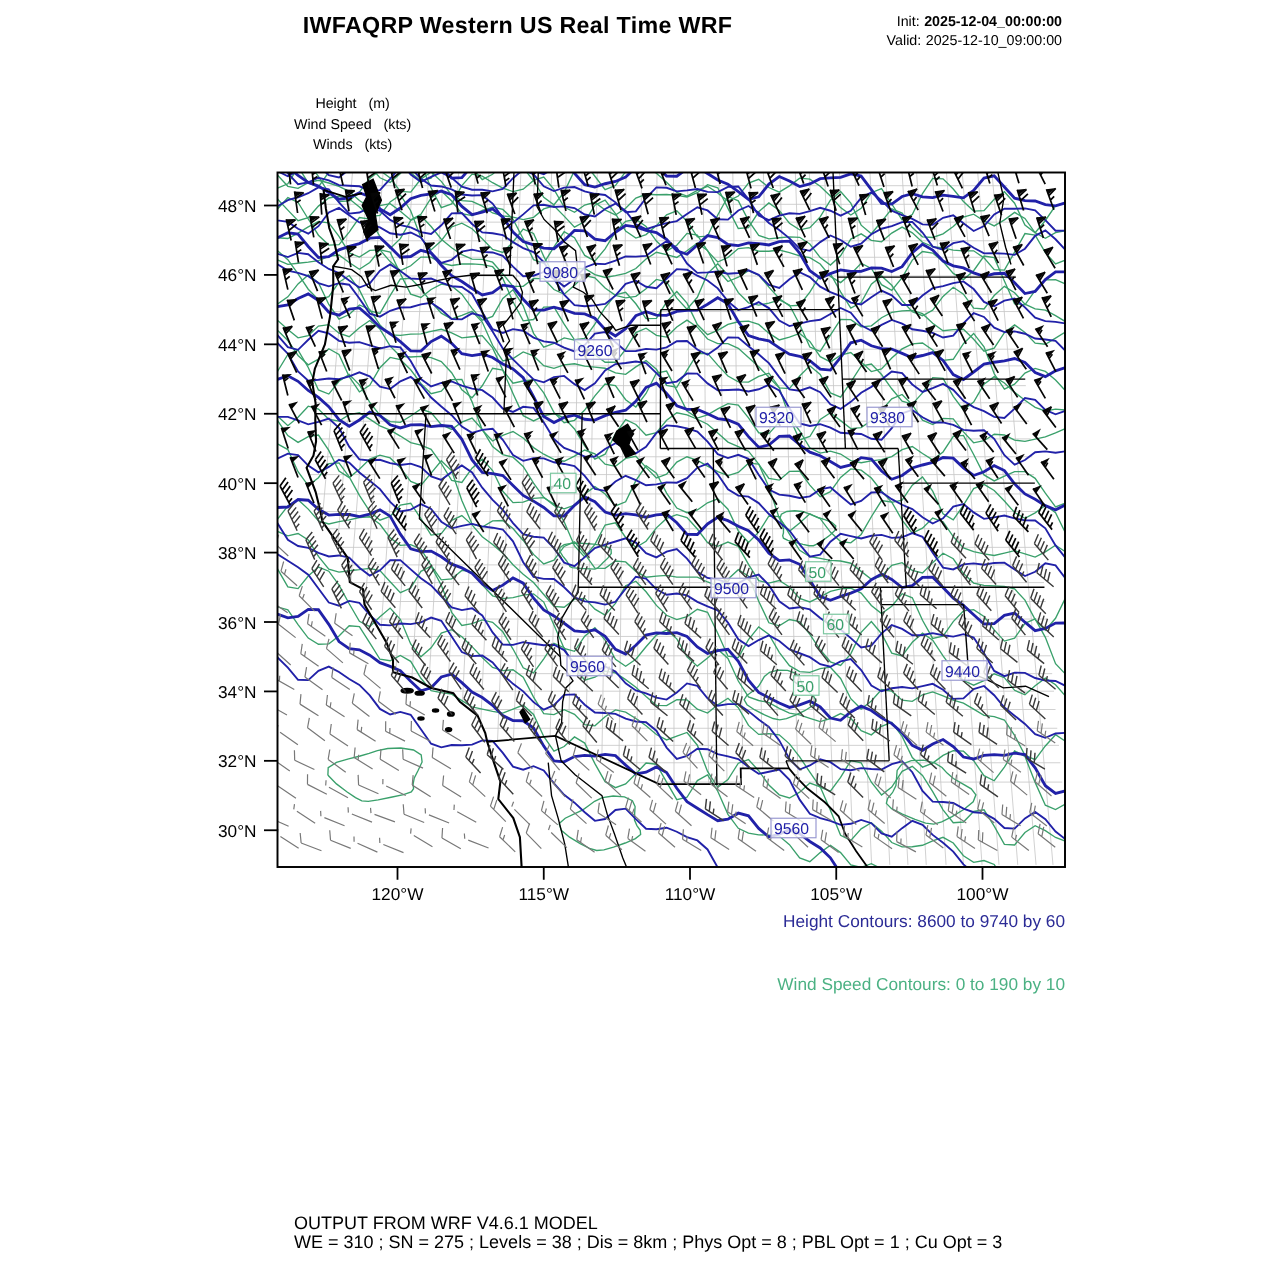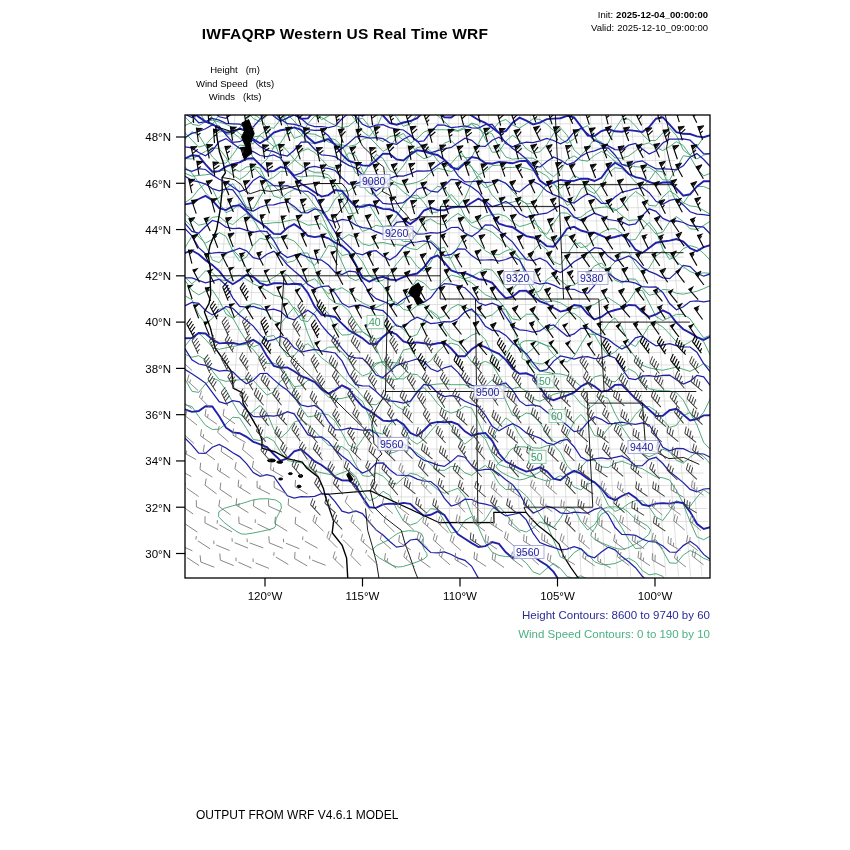--- a/index.html
+++ b/index.html
@@ -1,27 +1,27 @@
 <!DOCTYPE html>
 <html><head>
 <meta charset="utf-8">
 <style>
   html,body{margin:0;padding:0;background:#fff;}
   .page{position:relative;width:850px;height:850px;background:#fff;
         font-family:"Liberation Sans","DejaVu Sans",sans-serif;color:#000;overflow:hidden;}
-  .title{position:absolute;top:25px;left:345px;transform:translateX(-50%);
+  .title{position:absolute;top:9px;left:345px;transform:translateX(-50%);
          font-size:15.5px;font-weight:bold;white-space:nowrap;letter-spacing:0.2px;}
   .times{position:absolute;top:8px;right:142px;text-align:right;font-size:9.5px;
          line-height:13px;white-space:nowrap;}
   .times .bold{font-weight:bold;}
   .times .lbl{margin-right:3px;}
   .legend{position:absolute;top:63px;left:196px;font-size:9.5px;line-height:13.5px;text-align:center;}
   .cap{position:absolute;right:140px;white-space:nowrap;font-size:11.5px;}
   .cap-h{top:609px;margin-left:20px;}
-  .cap-w{top:628px;text-align:center;}
+  .cap-w{top:651px;text-align:center;}
   .footer{position:absolute;left:196px;top:809px;font-size:12px;line-height:13px;}
   #map-svg{position:absolute;left:185px;top:115px;overflow:visible;}
   svg{overflow:visible;}
   svg text{font-family:"Liberation Sans","DejaVu Sans",sans-serif;}
 </style>
 </head>
 <body>
 
 <div class="page">
   <div class="title">IWFAQRP Western US Real Time WRF</div>
@@ -2942,14 +2942,15 @@
         <line x1="470" y1="463" x2="470" y2="471.5" stroke="#000" stroke-width="1.2"></line>
         <text x="470" y="485" font-size="11.5" text-anchor="middle">100°W</text>
       </g>
     </svg>
 
   <div class="cap cap-h" id="cap-h" style="color: rgb(43, 43, 150);">Height Contours: 8600 to 9740 by 60</div>
   <div class="cap cap-w" id="cap-w" style="color: rgb(75, 177, 131);">Wind Speed Contours: 0 to 190 by 10</div>
 
   <div class="footer">
     <div>OUTPUT FROM WRF V4.6.1 MODEL</div>
+    <div>WE = 310 ; SN = 275 ; Levels = 38 ; Dis = 8km ; Phys Opt = 8 ; PBL Opt = 1 ; Cu Opt = 3</div>
   </div>
 </div>
 
 </body></html>

